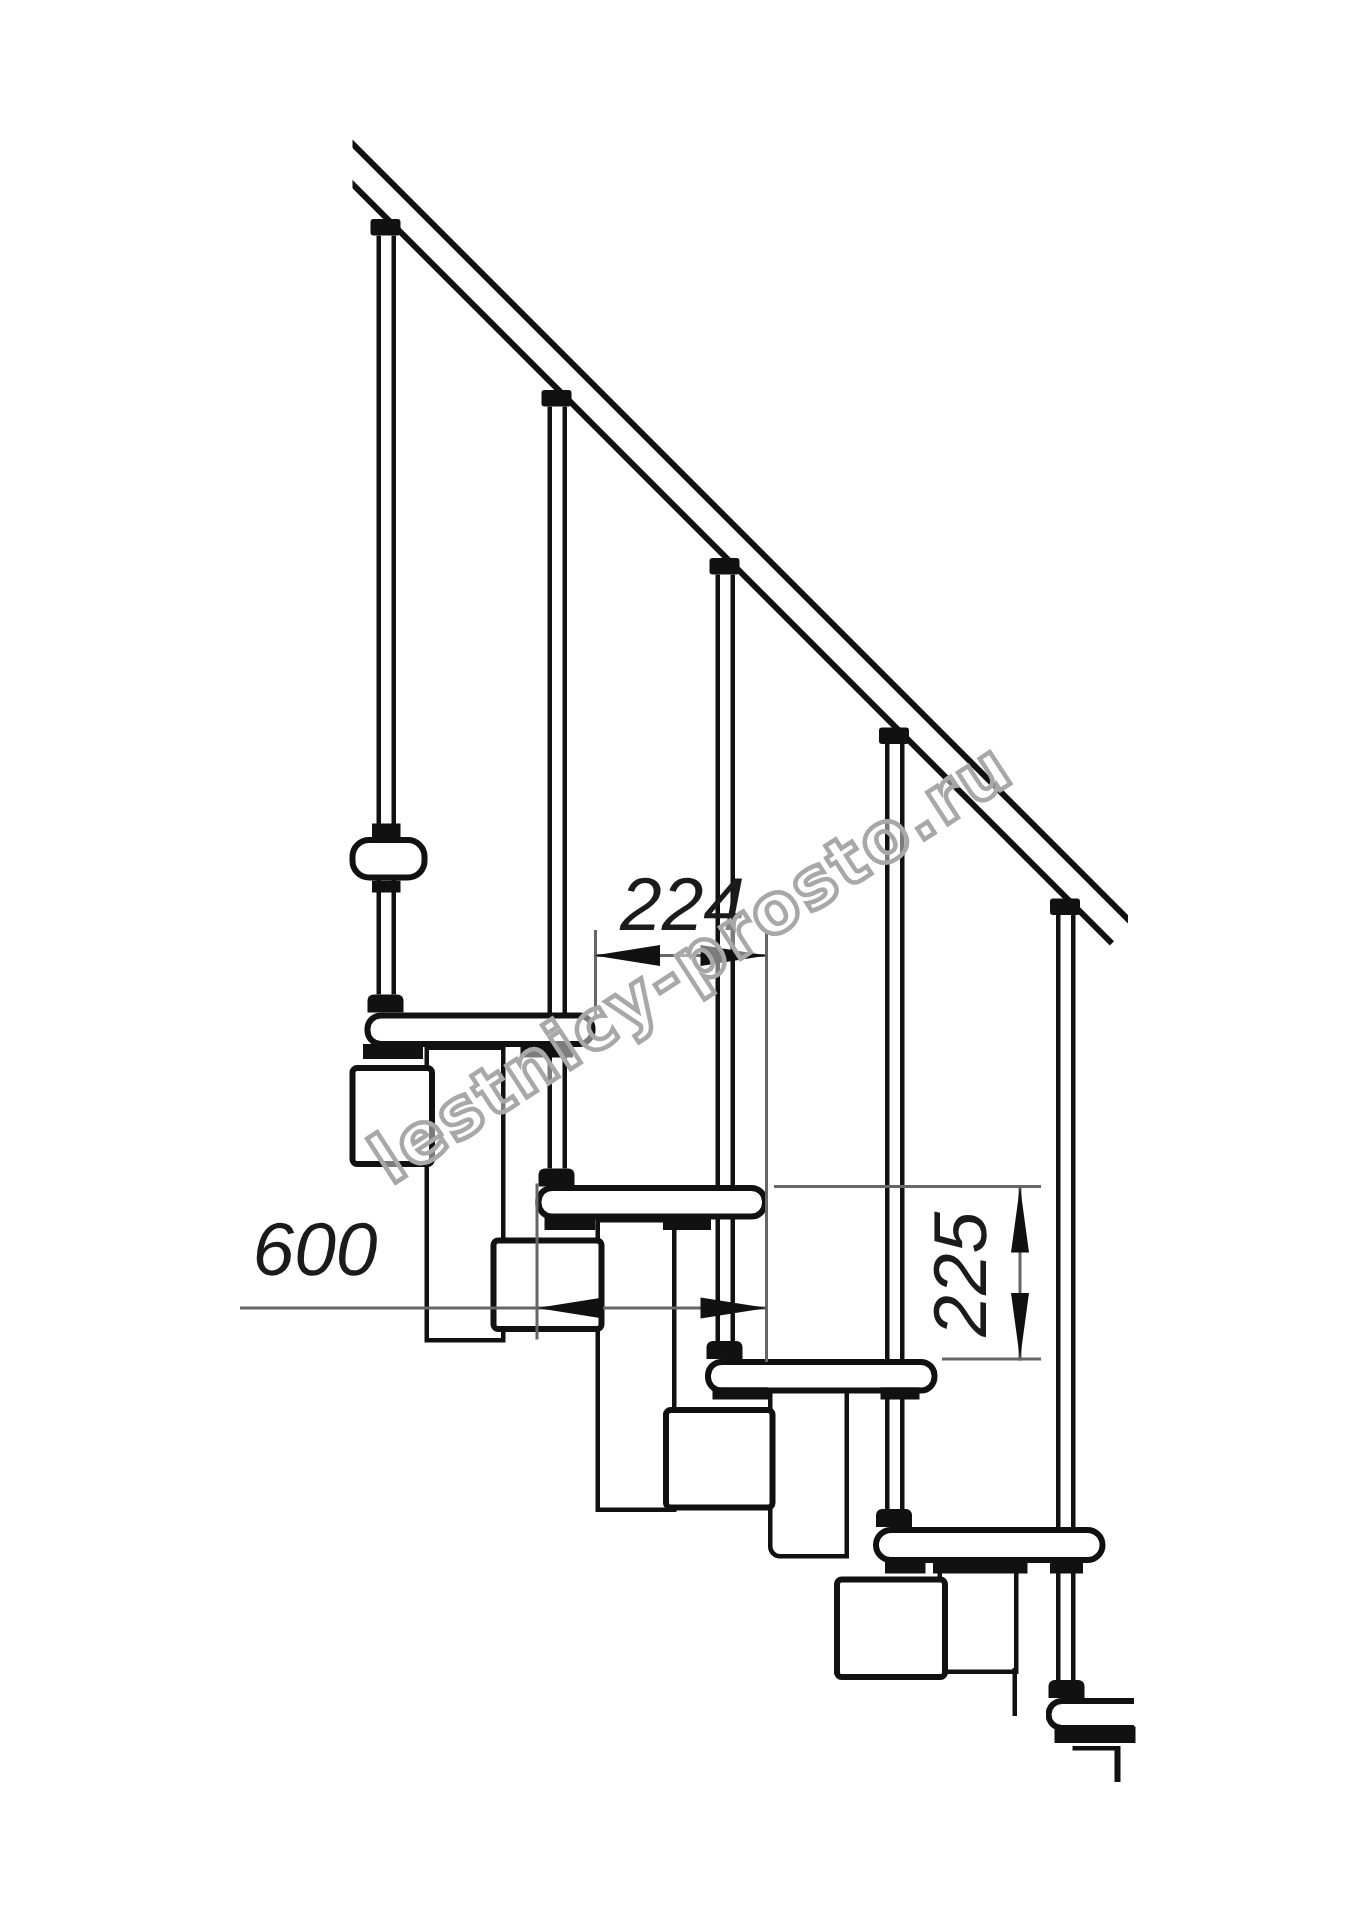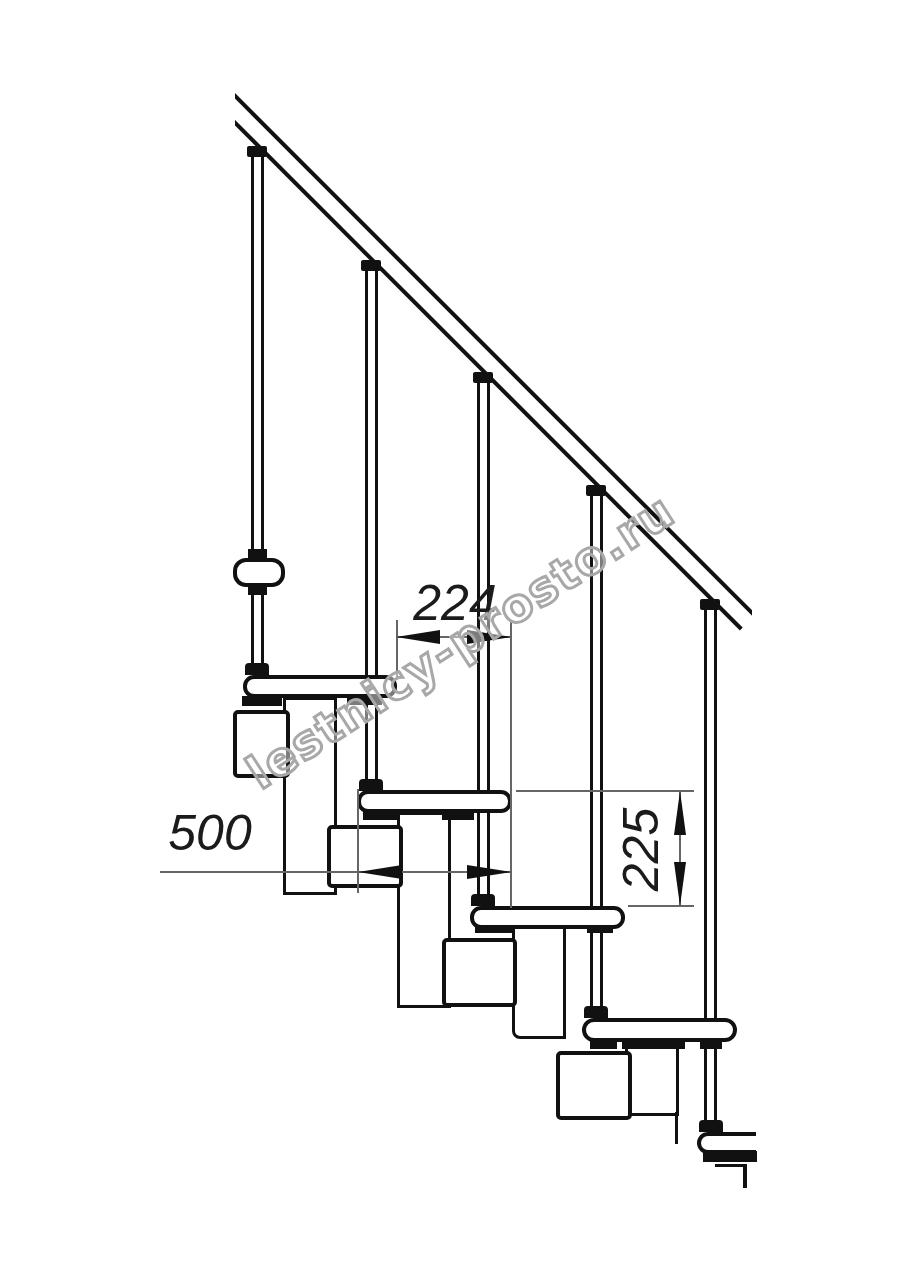--- a/index.html
+++ b/index.html
@@ -102,21 +102,21 @@
   <div class="thin" style="left:510px;top:620px;width:2px;height:288px;"></div>
   <div class="thin" style="left:396px;top:636px;width:116px;height:2px;"></div>
   <div class="arrL" style="left:396px;top:630px;"></div>
   <div class="arrR" style="left:467px;top:630px;"></div>
   <div class="dimtext" style="left:400px;top:574px;width:110px;">224</div>
 
   <div class="thin" style="left:160px;top:871px;width:352px;height:2px;"></div>
   <div class="thin" style="left:357px;top:789px;width:2px;height:104px;"></div>
   <div class="arrL" style="left:358px;top:865px;"></div>
   <div class="arrR" style="left:467px;top:865px;"></div>
-  <div class="dimtext" style="left:160px;top:804px;width:100px;">500</div>
+  <div class="dimtext" style="left:160px;top:804px;width:100px;">600</div>
 
   <div class="thin" style="left:516px;top:790px;width:178px;height:2px;"></div>
   <div class="thin" style="left:628px;top:905px;width:66px;height:2px;"></div>
   <div class="thin" style="left:679px;top:790px;width:2px;height:117px;"></div>
   <div class="arrU" style="left:674px;top:791px;"></div>
   <div class="arrD" style="left:674px;top:862px;"></div>
   <div class="dimtext" style="left:586px;top:822px;width:110px;height:55px;line-height:55px;transform:rotate(-90deg);">225</div>
 
   <div class="watermark">lestnicy-prosto.ru</div>
 

